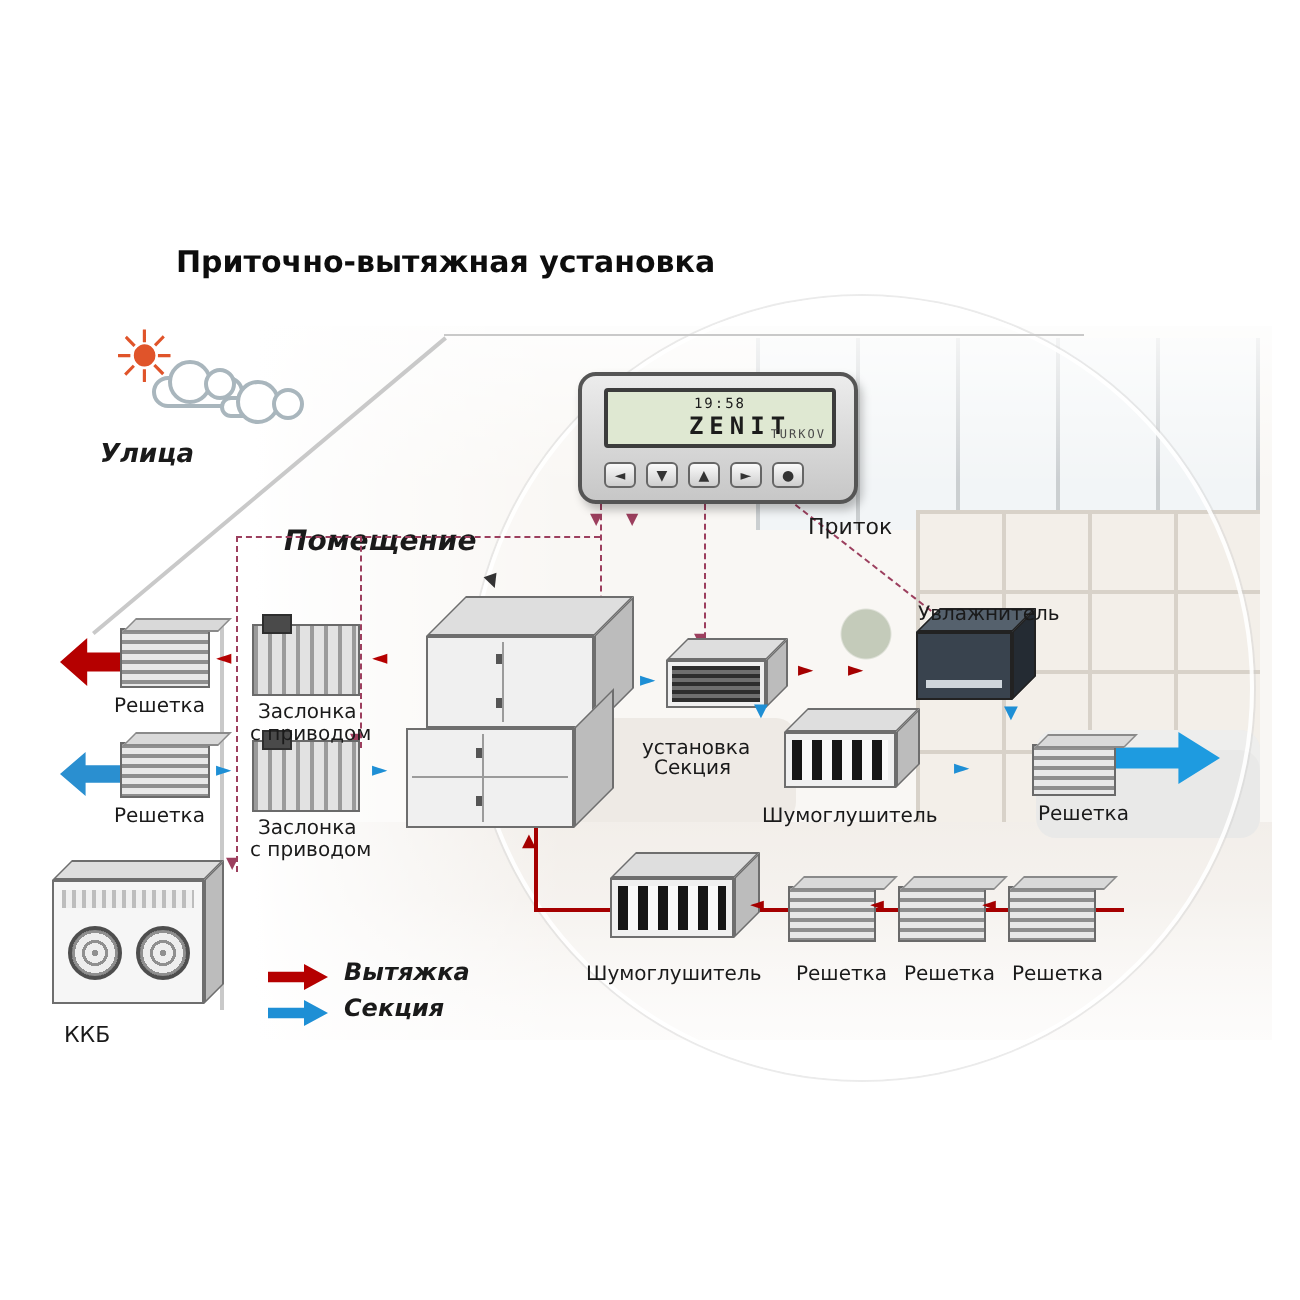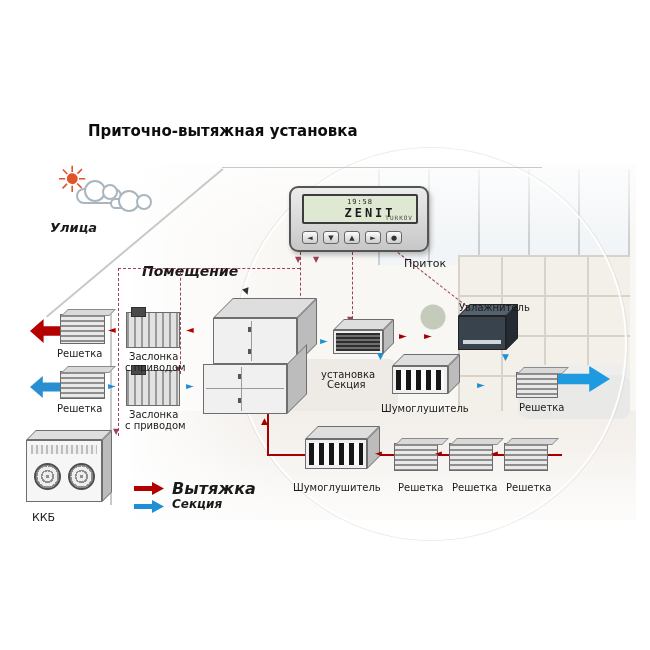--- a/index.html
+++ b/index.html
@@ -253,17 +253,17 @@
       <div class="cbtn">◄</div>
       <div class="cbtn">▼</div>
       <div class="cbtn">▲</div>
       <div class="cbtn">►</div>
       <div class="cbtn">●</div>
     </div>
   </div>
   <div class="lbl" style="left:404px; top:258px; font-size:11px;">Приток</div>
 
   <div class="arrow right" style="left:134px; top:482px; width:30px; height:13px; background:#b50000;"></div>
-  <div class="lbl b" style="left:172px; top:480px; font-size:16px;">Вытяжка</div>
+  <div class="lbl b" style="left:172px; top:480px; font-size:12px;">Вытяжка</div>
   <div class="arrow right" style="left:134px; top:500px; width:30px; height:13px; background:#1e8fd5;"></div>
   <div class="lbl b" style="left:172px; top:498px; font-size:12px;">Секция</div>
 
 </div>
 
 </body></html>

